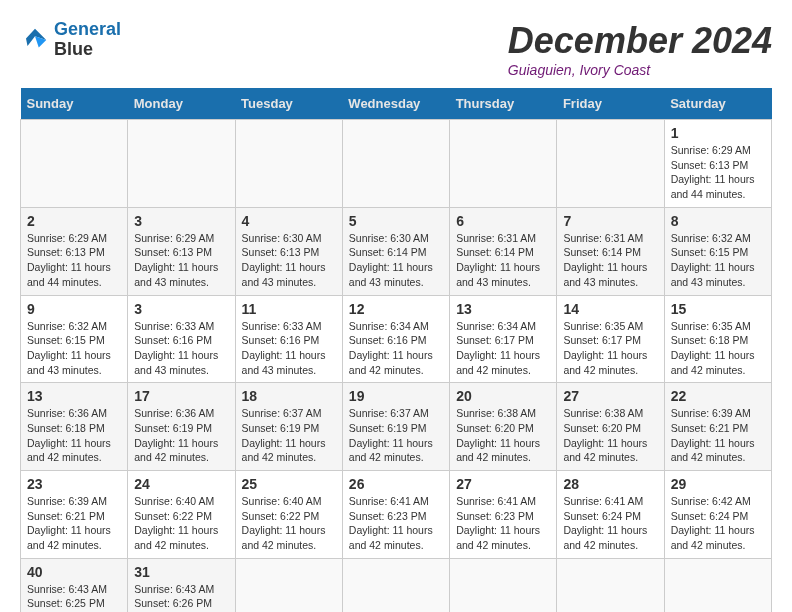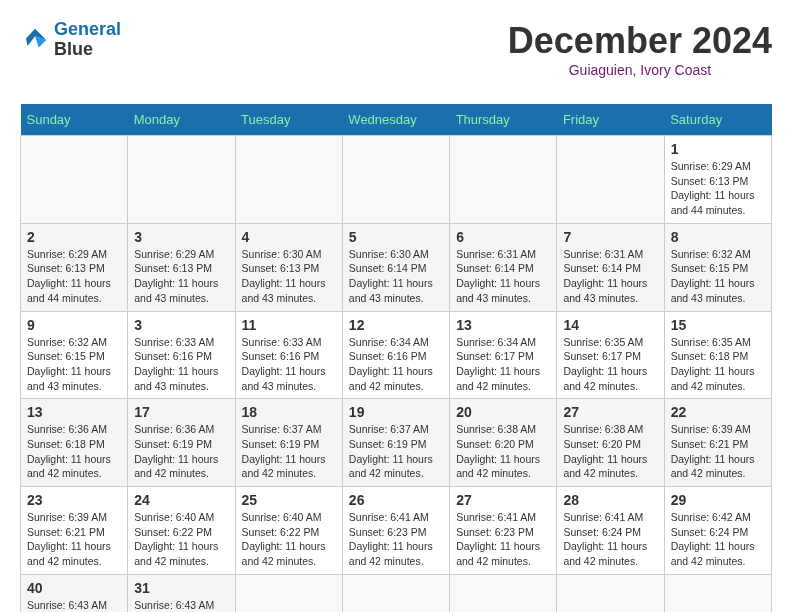--- a/index.html
+++ b/index.html
@@ -7,63 +7,64 @@
       font-family: Arial, sans-serif;
       background: #fff;
       width: 792px;
       min-height: 612px;
       padding: 20px;
     }
     .header {
       display: flex;
       justify-content: space-between;
       align-items: flex-start;
-      margin-bottom: 26px;
+      margin-bottom: 10px;
     }
     .logo {
       display: flex;
       align-items: center;
       gap: 4px;
     }
     .logo-text {
       font-size: 18px;
       font-weight: bold;
       color: #333;
       line-height: 1.1;
     }
     .logo-text span {
       color: #1a6fad;
     }
     .logo-bird {
       width: 30px;
       height: 30px;
     }
     .title-section {
-      text-align: center;
+      text-align: left;
+      font-style: italic;
     }
     .month-title {
       font-size: 36px;
       font-weight: bold;
       color: #333;
     }
     .location {
       font-size: 14px;
       color: #701a75;
     }
     .calendar {
       width: 100%;
       border-collapse: collapse;
       font-size: 11px;
     }
     .calendar th {
       background: #1a6fad;
-      color: #86efac;
+      color: #e5e5e5;
       padding: 8px 6px;
       text-align: left;
-      font-weight: normal;
+      font-weight: bold;
       font-size: 13px;
     }
     .calendar td {
       border: 1px solid #ccc;
       vertical-align: top;
       padding: 5px 6px;
       width: calc(100% / 7);
       min-height: 80px;
     }
     .calendar tr:nth-child(even) td {

